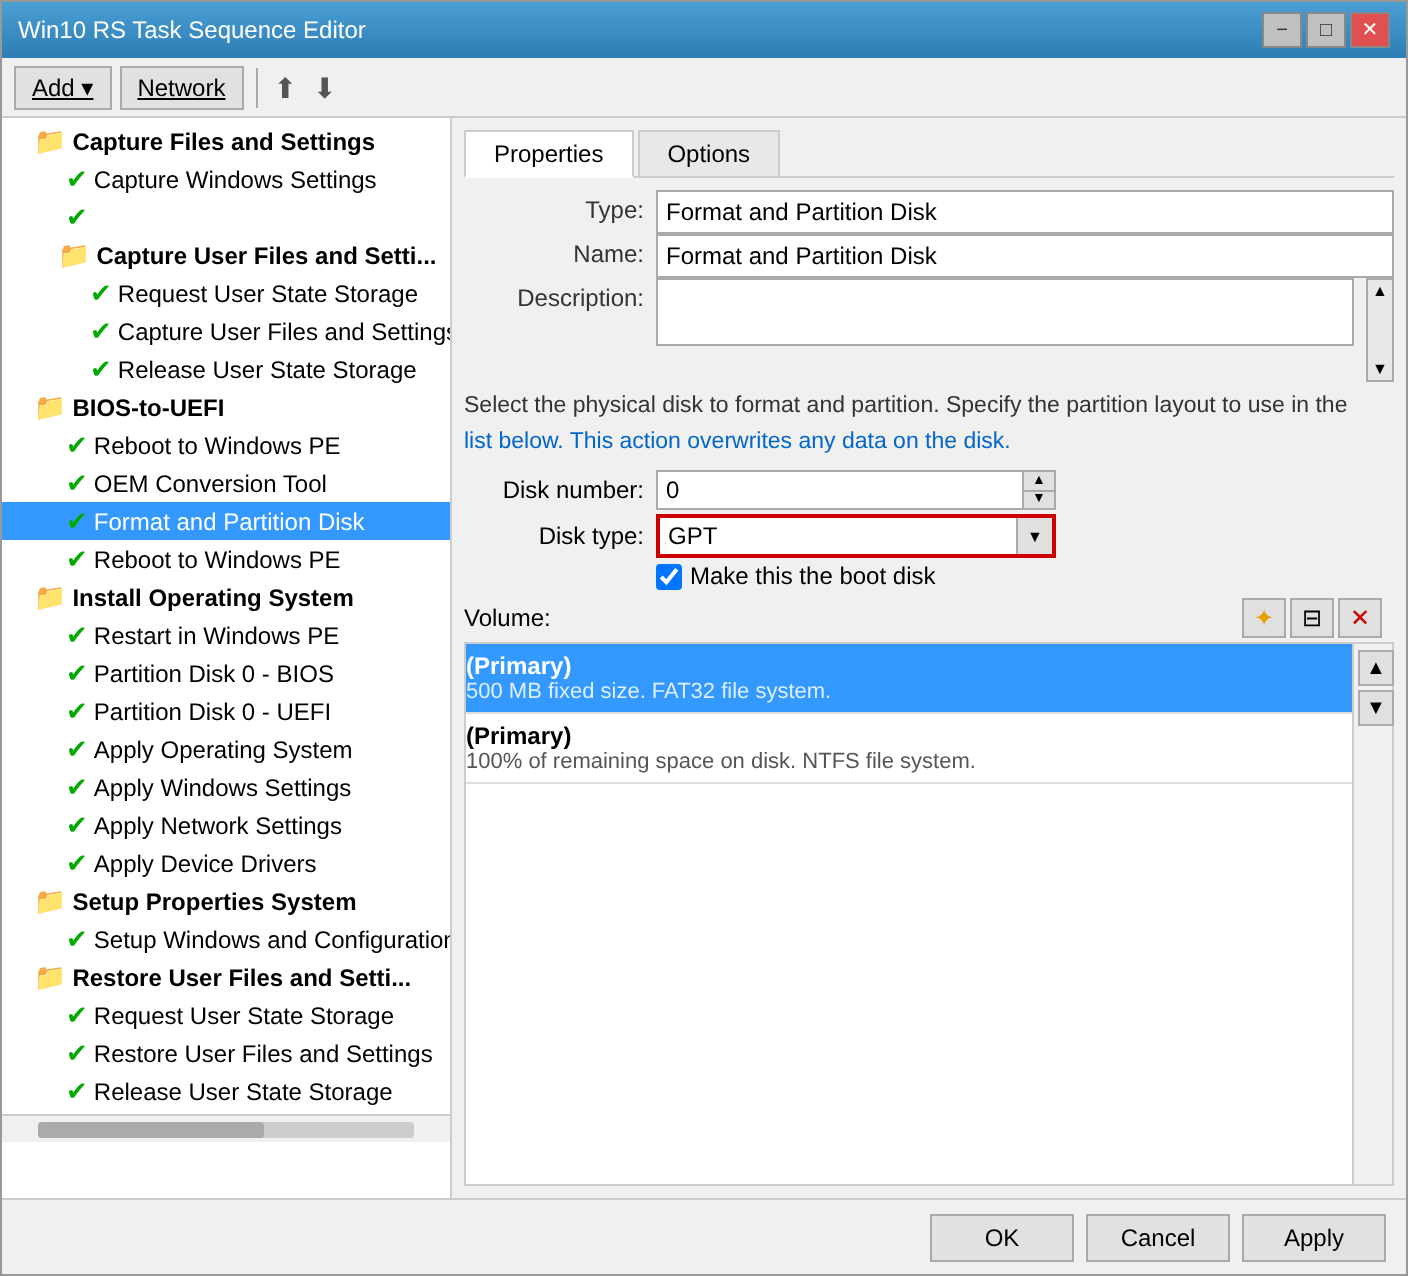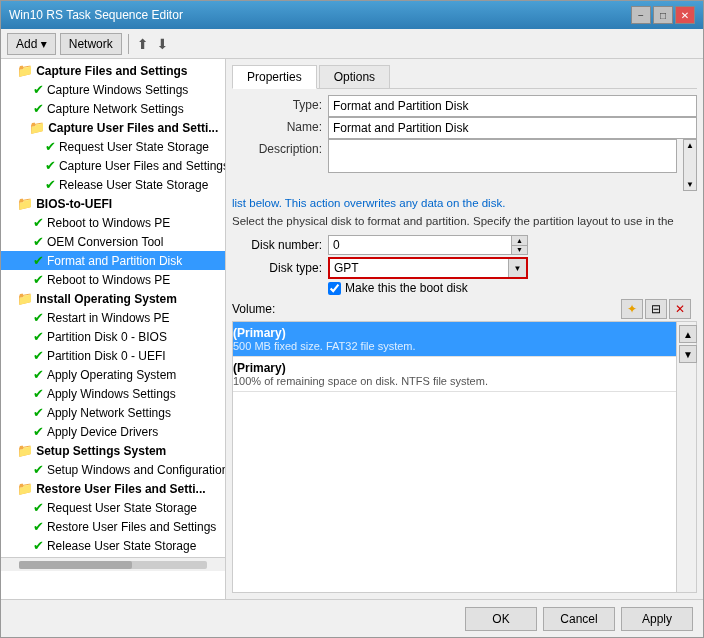--- a/index.html
+++ b/index.html
@@ -65,20 +65,21 @@
     }
     .toolbar-btn {
       background: #e1e1e1;
       border: 1px solid #aaa;
       padding: 2px 8px;
       cursor: pointer;
       font-size: 12px;
       height: 22px;
       display: flex;
       align-items: center;
+      text-decoration: underline;
     }
     .toolbar-sep {
       width: 1px;
       height: 20px;
       background: #aaa;
       margin: 0 2px;
     }
     .toolbar-icon-btn {
       background: none;
       border: none;
@@ -390,21 +391,20 @@
         </div>
         <div class="tree-item indent2">
           <div class="label">
             <span class="green-check">✔</span>
             <span>Capture Windows Settings</span>
           </div>
         </div>
         <div class="tree-item indent2">
           <div class="label">
             <span class="green-check">✔</span>
-            <span>Capture Network Settings</span>
           </div>
         </div>
         <div class="tree-group-header indent2">
           <span class="folder-icon">📁</span>
           <span>Capture User Files and Setti...</span>
         </div>
         <div class="tree-item indent3">
           <div class="label">
             <span class="green-check">✔</span>
             <span>Request User State Storage</span>
@@ -494,21 +494,21 @@
         </div>
         <div class="tree-item indent2">
           <div class="label">
             <span class="green-check">✔</span>
             <span>Apply Device Drivers</span>
           </div>
         </div>
 
         <div class="tree-group-header indent1">
           <span class="folder-icon">📁</span>
-          <span>Setup Settings System</span>
+          <span>Setup Properties System</span>
         </div>
         <div class="tree-item indent2">
           <div class="label">
             <span class="green-check">✔</span>
             <span>Setup Windows and Configuration</span>
           </div>
         </div>
 
         <div class="tree-group-header indent1">
           <span class="folder-icon">📁</span>
@@ -565,24 +565,24 @@
           <div class="description-wrapper">
             <textarea class="description-textarea" style=""></textarea>
           </div>
           <div style="width:14px; border:1px solid #aaa; background:#e8e8e8; display:flex; flex-direction:column; align-items:center; justify-content:space-between; height:52px; padding:1px 0; flex-shrink:0;">
             <span style="font-size:8px; cursor:pointer;">▲</span>
             <span style="font-size:8px; cursor:pointer;">▼</span>
           </div>
         </div>
 
         <div style="margin: 4px 0 4px 0;">
+          <div class="info-text">Select the physical disk to format and partition. Specify the partition layout to use in the</div>
           <div class="info-text">
             <span style="color:#0066cc;">list below. This action overwrites any data on the disk.</span>
           </div>
-          <div class="info-text">Select the physical disk to format and partition. Specify the partition layout to use in the</div>
         </div>
 
         <div class="num-row">
           <div class="num-label">Disk number:</div>
           <div class="spin-input-wrapper">
             <input class="spin-input" type="text" value="0" style="">
             <div class="spin-btns">
               <button class="spin-btn">▲</button>
               <button class="spin-btn">▼</button>
             </div>

